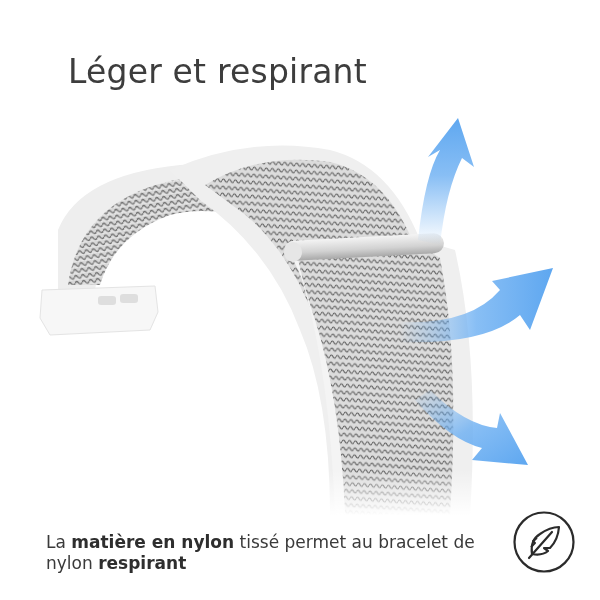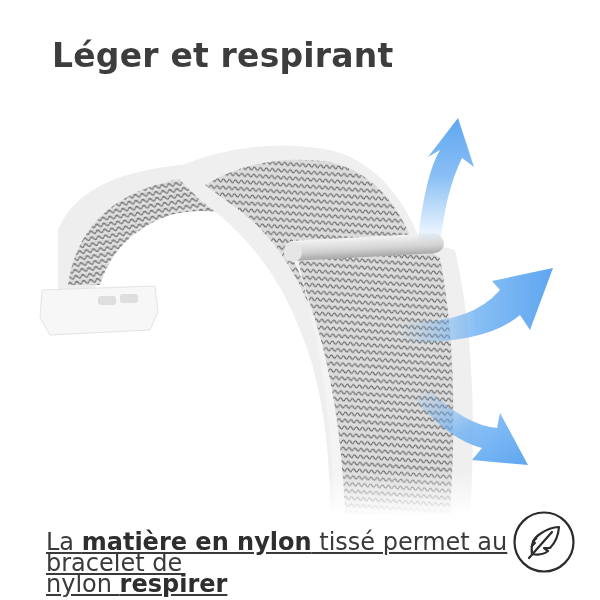--- a/index.html
+++ b/index.html
@@ -1,22 +1,22 @@
 <!DOCTYPE html>
 <html><head>
 <meta charset="utf-8">
 <style>
   html, body { margin: 0; padding: 0; background: #ffffff; }
   body { width: 600px; height: 600px; position: relative; overflow: hidden;
          font-family: "DejaVu Sans", "Liberation Sans", sans-serif; }
-  .title { position: absolute; left: 52px; top: 36px; font-size: 33px; font-weight: bold;
-           color: #3d3d3d; letter-spacing: 0.2px; margin: 0; }
+  .title { position: absolute; left: 52px; top: 36px; font-size: 33px; font-weight: normal;
+           color: #3d3d3d; letter-spacing: 0.2px; margin: 16px; }
   .illustration { position: absolute; left: 0; top: 95px; width: 600px; height: 420px; }
-  .caption { position: absolute; left: 46px; top: 532px; width: 480px; font-size: 24px;
-             line-height: 21px; color: #3a3a3a; text-decoration: underline; }
+  .caption { position: absolute; left: 46px; top: 532px; width: 480px; font-size: 17px;
+             line-height: 21px; color: #3a3a3a; }
   .caption b { font-weight: bold; color: #2e2e2e; }
   .feather-badge { position: absolute; left: 512px; top: 510px; width: 64px; height: 64px; }
 </style>
 </head>
 <body>
 
 <h1 class="title">Léger et respirant</h1>
 
 <svg class="illustration" viewBox="0 95 600 420" xmlns="http://www.w3.org/2000/svg">
   <defs>
@@ -85,21 +85,21 @@
   <g>
     <path d="M400 322 Q470 325 500 290 L492 281 L553 268 L530 330 L520 315 Q485 345 400 342 Z" fill="url(#arrowRightGrad)"></path>
   </g>
   <g>
     <path d="M415 400 Q450 440 482 448 L472 460 L528 465 L500 413 L497 428 Q465 425 430 390 Z" fill="url(#arrowDownGrad)"></path>
   </g>
 </svg>
 
 <div class="caption">
   <span>La </span><b>matière en nylon</b><span> tissé permet au bracelet de</span><br>
-  <span>nylon </span><b>respirer</b>
+  <span>nylon </span><b>respirant</b>
 </div>
 
 <svg class="feather-badge" viewBox="0 0 64 64" xmlns="http://www.w3.org/2000/svg">
   <circle cx="32" cy="32" r="29.5" fill="none" stroke="#2b2b2b" stroke-width="2.2"></circle>
   <path d="M17 48 L40 22" stroke="#2b2b2b" stroke-width="2.2" fill="none" stroke-linecap="round"></path>
   <path d="M20 44 Q18 30 28 24 Q38 17 47 17 Q46 30 38 38 L32 38 L36 41 Q30 46 20 44 Z" fill="none" stroke="#2b2b2b" stroke-width="2.2" stroke-linejoin="round"></path>
   <path d="M19 37 L23 33 L21 31 L25 28" fill="none" stroke="#2b2b2b" stroke-width="2" stroke-linejoin="round"></path>
 </svg>
 
 </body></html>

